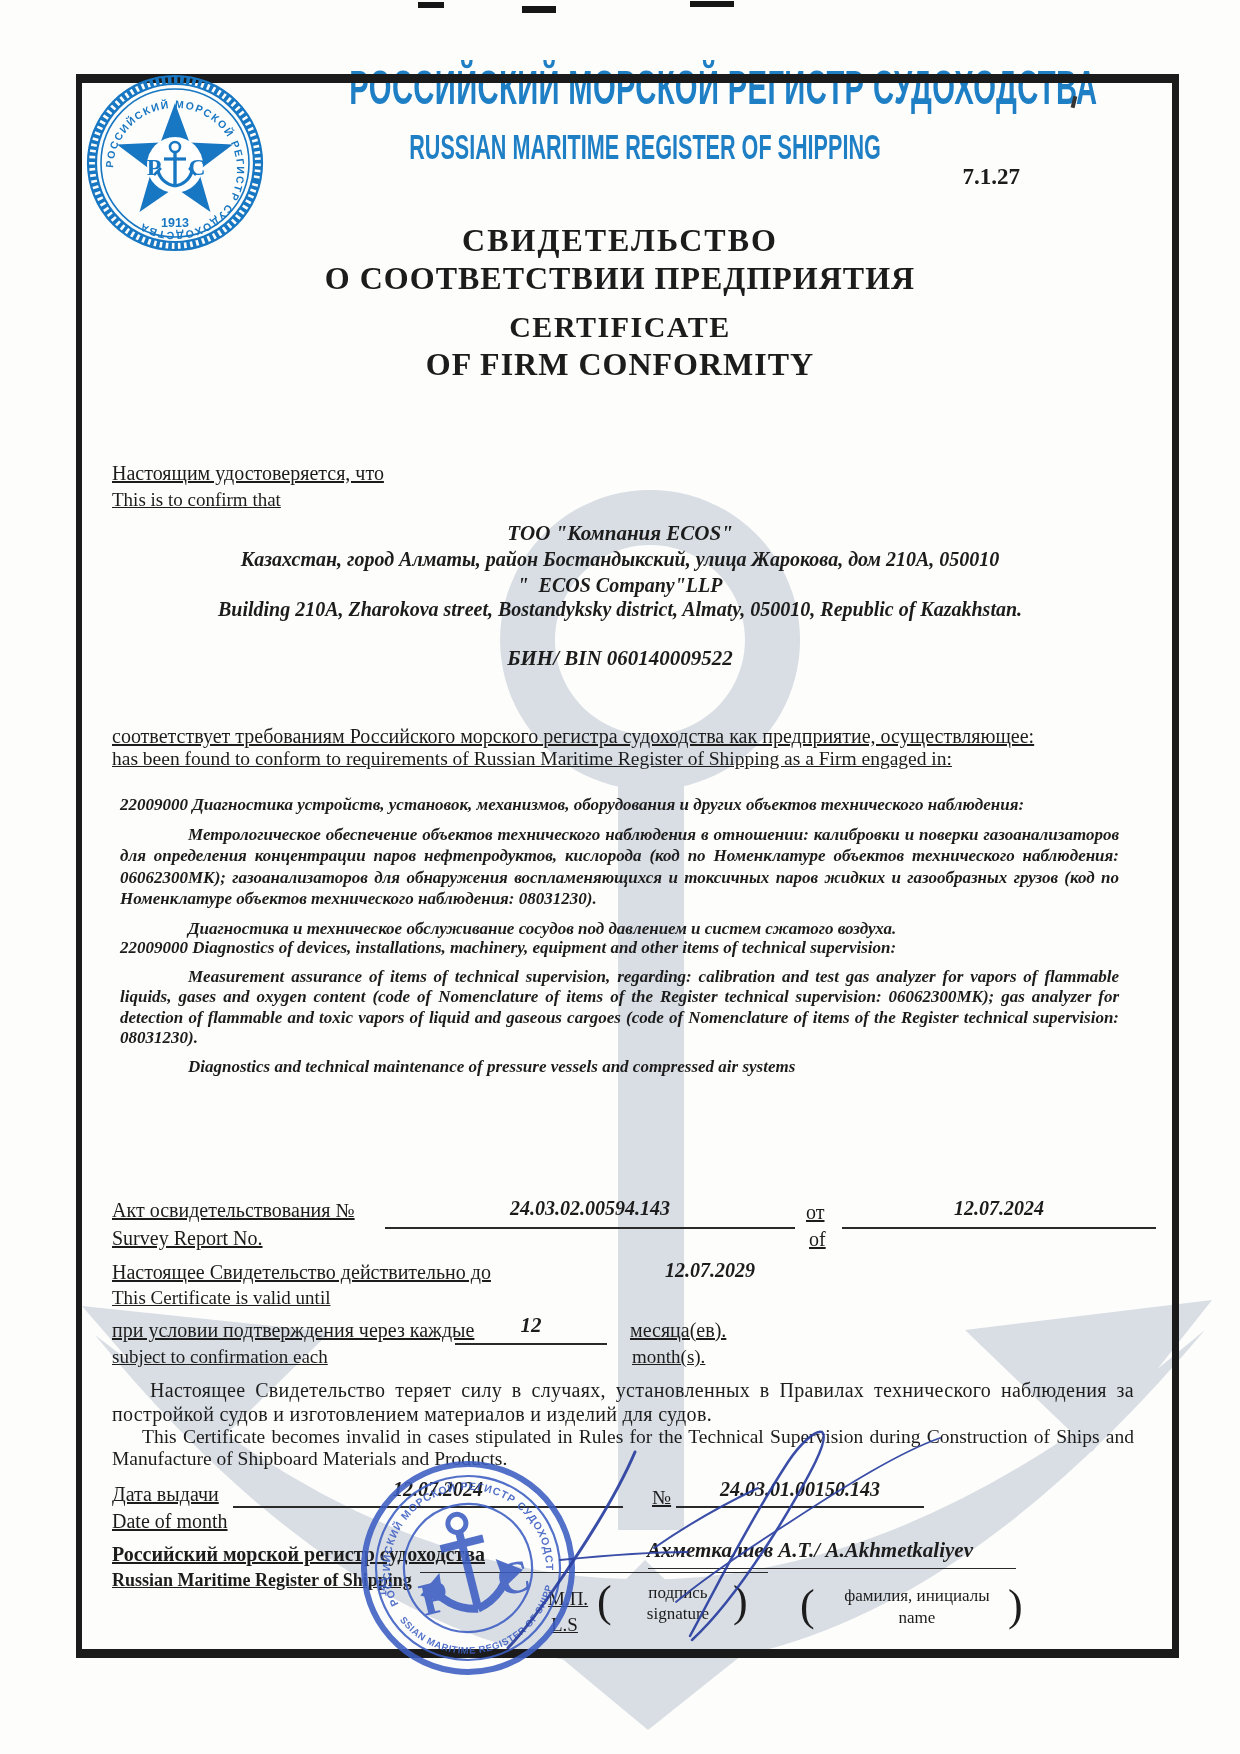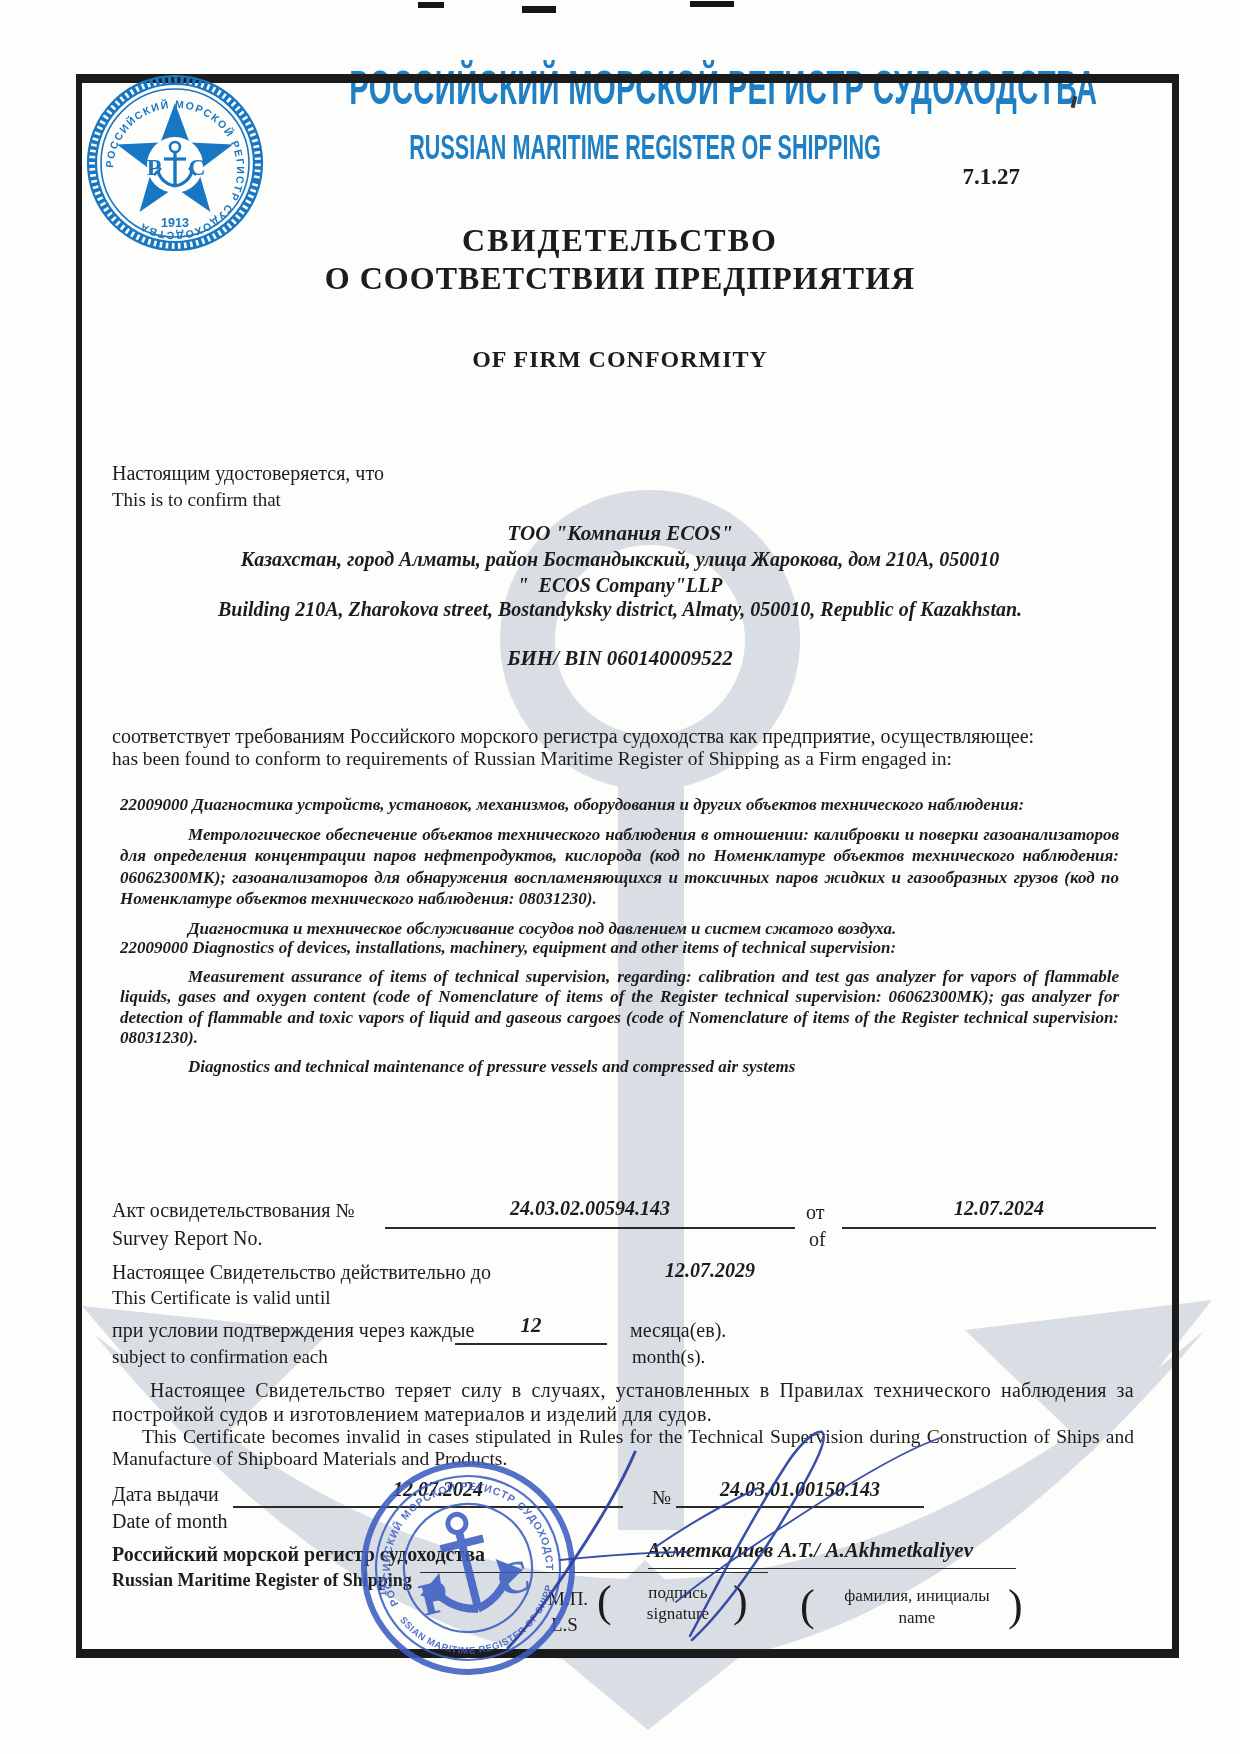--- a/index.html
+++ b/index.html
@@ -18,22 +18,22 @@
   .hdr{position:absolute;text-align:center;font-family:"Liberation Sans","DejaVu Sans",sans-serif;
        font-weight:700;color:#1f7fc5;z-index:4;white-space:nowrap;}
   .hdr-ru{top:62px;left:240px;width:810px;font-size:40px;transform:scale(0.73,1.18);transform-origin:center top;letter-spacing:0.5px;}
   .hdr-en{top:128px;left:240px;width:810px;font-size:30px;transform:scale(0.72,1.15);transform-origin:center top;}
   .formcode{position:absolute;top:164px;left:880px;width:140px;text-align:right;font-weight:700;font-size:23px;z-index:4;}
   
   .t{position:absolute;left:0;width:1240px;text-align:center;font-weight:700;z-index:4;}
   .t-ru1{top:222px;font-size:32px;letter-spacing:2px;}
   .t-ru2{top:260px;font-size:32px;letter-spacing:1px;}
   .t-en1{top:310px;font-size:30px;letter-spacing:1.5px;}
-  .t-en2{top:346px;font-size:24px;letter-spacing:1px;text-align:center;}
-  .lbl{position:absolute;left:112px;font-size:20px;z-index:4;}
+  .t-en2{top:346px;font-size:32px;letter-spacing:1px;text-align:center;}
+  .lbl{position:absolute;left:112px;font-size:20px;z-index:4;text-decoration:underline;}
   .c{position:absolute;left:0;width:1240px;text-align:center;z-index:4;}
   .bi{font-style:italic;font-weight:700;}
   .pre{white-space:pre;}
   .scope{position:absolute;left:112px;width:1015px;font-style:italic;font-weight:600;z-index:4;}
   .scope p{margin:8px;text-align:justify;}
   .scope .ind{text-indent:68px;font-family:Liberation Serif, serif;}
   .scope-ru{top:786px;font-size:17px;line-height:21.5px;}
   .scope-en{top:930px;font-size:17px;line-height:20.5px;}
   .val{position:absolute;text-align:center;font-style:italic;font-weight:700;font-size:20px;z-index:4;}
   .uline{position:absolute;border-bottom:2px solid #2a2a2a;z-index:4;}
@@ -98,20 +98,21 @@
     <text x="68" y="101" text-anchor="middle" font-size="24" font-weight="700" fill="#1877c2" font-family="Liberation Serif, DejaVu Serif, serif">Р</text>
     <text x="111" y="101" text-anchor="middle" font-size="24" font-weight="700" fill="#1877c2" font-family="Liberation Serif, DejaVu Serif, serif">С</text>
   </svg>
 
   <div class="hdr hdr-ru">РОССИЙСКИЙ МОРСКОЙ РЕГИСТР СУДОХОДСТВА</div>
   <div class="hdr hdr-en">RUSSIAN MARITIME REGISTER OF SHIPPING</div>
   <div class="formcode">7.1.27</div>
 
   <div class="t t-ru1">СВИДЕТЕЛЬСТВО</div>
   <div class="t t-ru2">О СООТВЕТСТВИИ ПРЕДПРИЯТИЯ</div>
+  <div class="t t-en1">CERTIFICATE</div>
   <div class="t t-en2">OF FIRM CONFORMITY</div>
 
   <div class="lbl" style="top:462px;">Настоящим удостоверяется, что</div>
   <div class="lbl" style="top:489px;font-size:19px;">This is to confirm that</div>
 
   <div class="c bi" style="top:521px;font-size:21px;">ТОО "Компания ECOS"</div>
   <div class="c bi" style="top:548px;font-size:20px;">Казахстан, город Алматы, район Бостандыкский, улица Жарокова, дом 210А, 050010</div>
   <div class="c bi pre" style="top:574px;font-size:20px;">"  ECOS Company"LLP</div>
   <div class="c bi" style="top:598px;font-size:20px;">Building 210A, Zharokova street, Bostandyksky district, Almaty, 050010, Republic of Kazakhstan.</div>
   <div class="c bi" style="top:646px;font-size:21px;">БИН/ BIN 060140009522</div>

